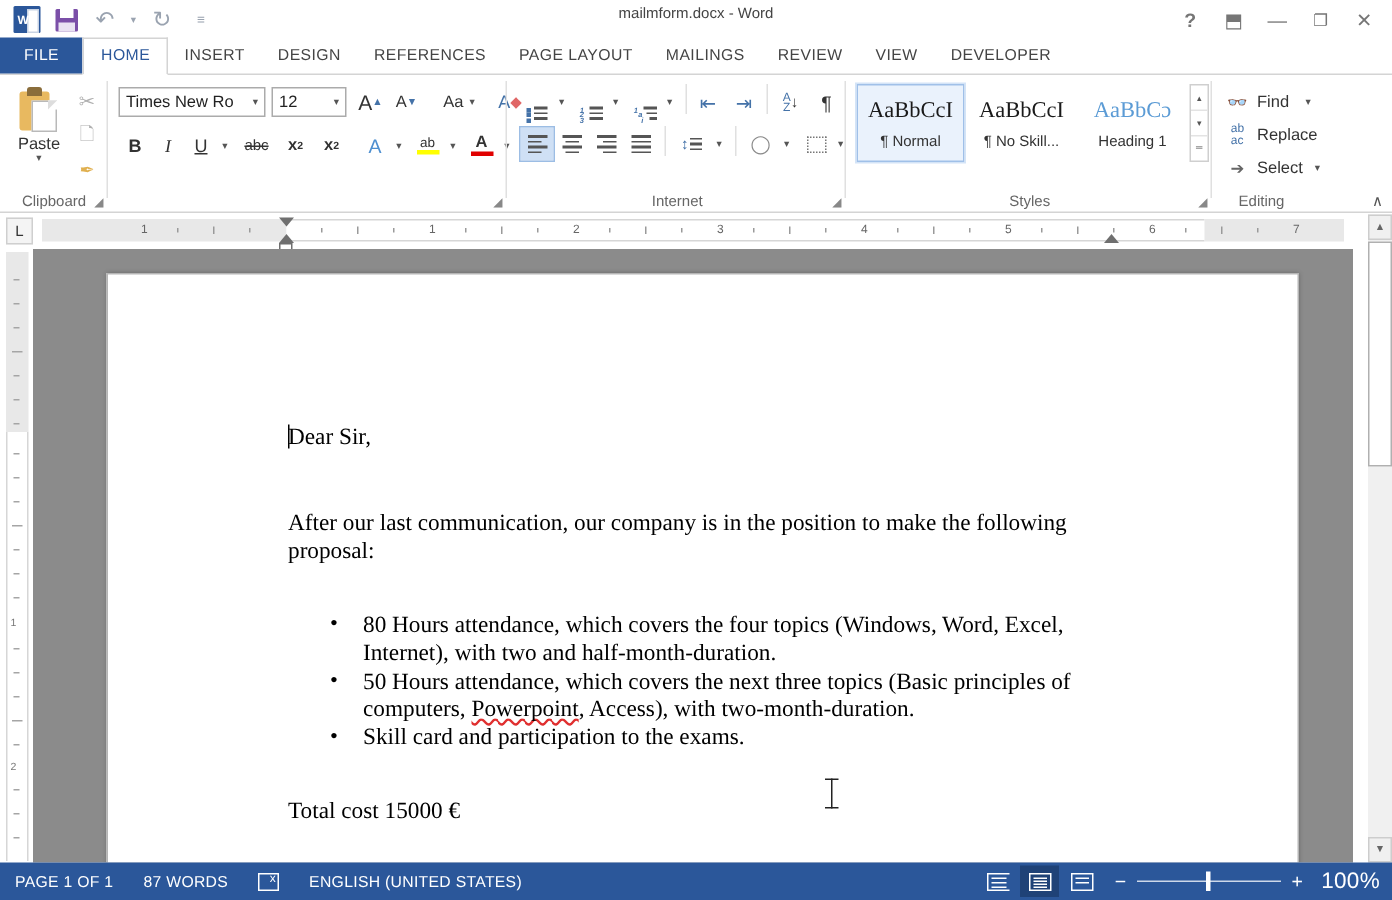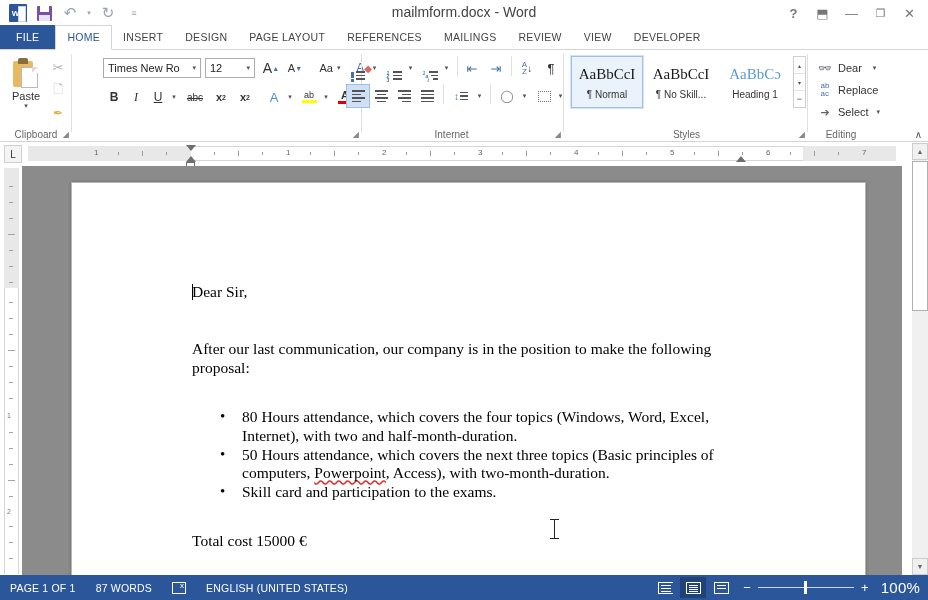--- a/index.html
+++ b/index.html
@@ -32,21 +32,21 @@
   }
   .word-logo span {
     position:relative; z-index:2; color:#fff; font-size:8px; font-weight:bold;
     font-family:"Liberation Sans", sans-serif; margin-right:5px;
   }
   .save-ico { width:15px; height:15px; background:#7b4fa8; position:relative; border-radius:1px;}
   .save-ico::before { content:""; position:absolute; left:3px; top:0; width:9px; height:6px; background:#fff; }
   .save-ico::after { content:""; position:absolute; left:2px; bottom:0; width:11px; height:6px; background:#e9e2f2; }
   .title-text {
     position:absolute; left:0; right:0; top:4px; text-align:center;
-    font-size:14px; color:#444; pointer-events:none;
+    font-size:10px; color:#444; pointer-events:none;
   }
   .win-controls { position:absolute; right:4px; top:0; height:26px; display:flex; align-items:center; }
   .win-btn {
     width:29px; height:24px; display:flex; align-items:center; justify-content:center;
     color:#767676; font-size:13px;
   }
 
   
   .tabbar {
     position:absolute; left:0; top:26px; width:928px; height:24px;
@@ -88,21 +88,21 @@
   .clip-body { position:absolute; left:0; top:3px; width:20px; height:26px; background:#e8b960; border-radius:2px; }
   .clip-clip { position:absolute; left:5px; top:0; width:10px; height:6px; background:#8a6d3b; border-radius:2px 2px 0 0; }
   .clip-page { position:absolute; left:8px; top:9px; width:17px; height:21px; background:#fff; border:1px solid #b9b9b9; }
   .clip-page::after{ content:""; position:absolute; right:-1px; top:-1px; border-left:6px solid #ddd; border-bottom:6px solid #fff;}
   .paste-label { font-size:11px; color:#333; margin-top:2px; }
   .caret-dn { font-size:7px; color:#555; line-height:7px; }
   .clip-small { position:absolute; left:48px; width:20px; height:20px; display:flex; align-items:center; justify-content:center; }
   .scissors { color:#b0b0b0; font-size:13px; }
 
   
-  #g-font { left:73px; width:265px;margin-left:24px; }
+  #g-font { left:73px; width:265px; }
   .fontbox {
     position:absolute; height:20px; border:1px solid #ababab; background:#fff;
     display:flex; align-items:center; font-size:11px; color:#222; padding-left:4px;
   }
   .fontbox .cv { margin-left:auto; font-size:7px; color:#555; padding:0 4px; }
   .rbtn {
     position:absolute; display:flex; align-items:center; justify-content:center;
     height:22px; color:#333; font-size:12px;
   }
   .sup { font-size:7px; vertical-align:super; }
@@ -260,22 +260,22 @@
       <div class="win-btn" style="font-size:11px;">❐</div>
       <div class="win-btn close">✕</div>
     </div>
   </div>
 
   <div class="tabbar">
     <div class="tab file">FILE</div>
     <div class="tab active">HOME</div>
     <div class="tab">INSERT</div>
     <div class="tab">DESIGN</div>
+    <div class="tab">REFERENCES</div>
     <div class="tab">PAGE LAYOUT</div>
-    <div class="tab">REFERENCES</div>
     <div class="tab">MAILINGS</div>
     <div class="tab">REVIEW</div>
     <div class="tab">VIEW</div>
     <div class="tab">DEVELOPER</div>
   </div>
 
   <div class="ribbon">
 
     <div class="group" id="g-clip">
       <div class="paste-btn">
@@ -485,21 +485,21 @@
         <div>═</div>
       </div>
       <div class="group-label">Styles</div>
       <div class="dialog-launcher" style="right:3px;">◢</div>
       <div class="group-sep" style="right:0;"></div>
     </div>
 
     <div class="group" id="g-editing">
       <div class="edit-item" style="top:8px;">
         <span class="edit-ico">👓</span>
-        <span>Dear</span>
+        <span>Find</span>
         <span style="font-size:7px;color:#555;margin-left:6px;">▾</span>
       </div>
       <div class="edit-item" style="top:30px;">
         <span class="edit-ico" style="font-size:8px;line-height:8px;">ab<br>ac</span>
         <span>Replace</span>
       </div>
       <div class="edit-item" style="top:52px;">
         <span class="edit-ico" style="color:#666;">➔</span>
         <span>Select</span>
         <span style="font-size:7px;color:#555;margin-left:3px;">▾</span>

